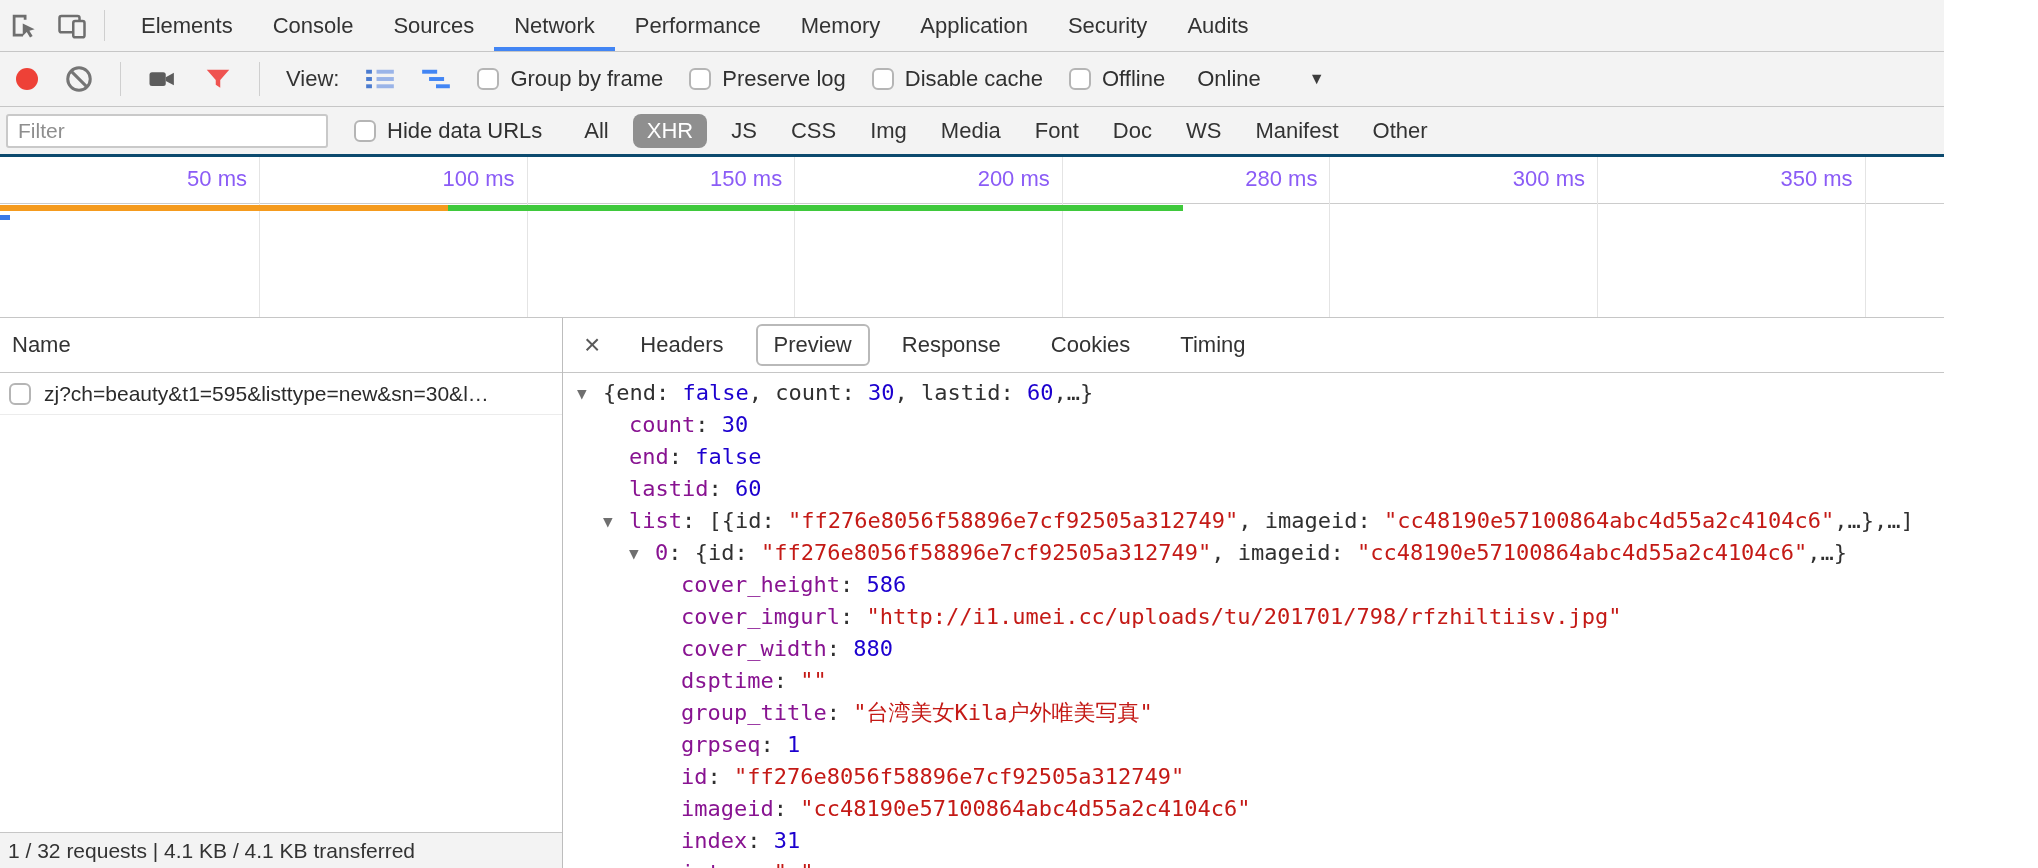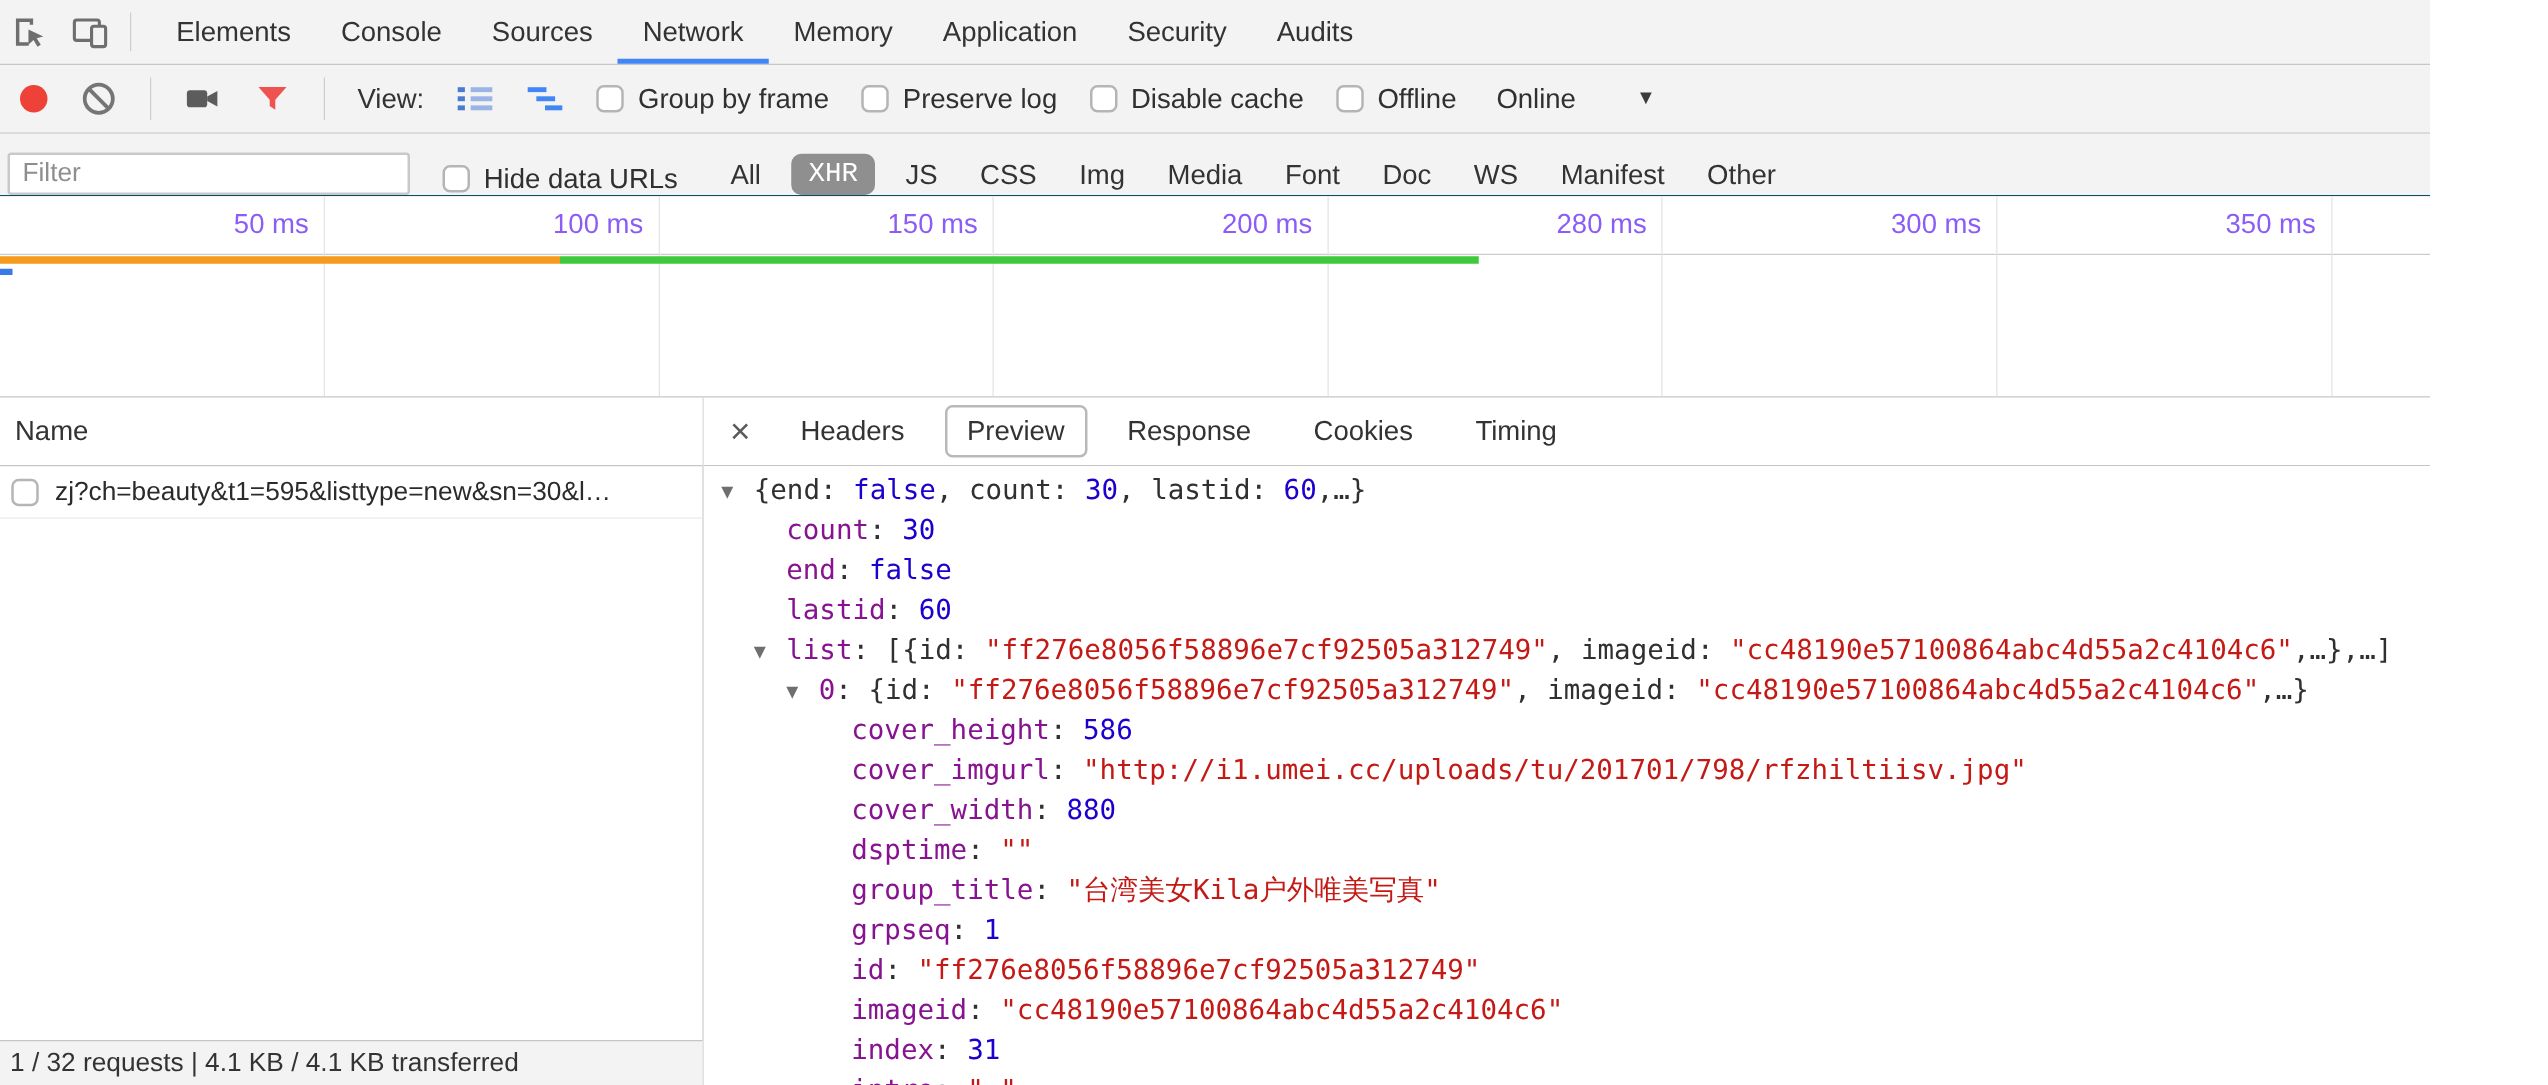--- a/index.html
+++ b/index.html
@@ -25,29 +25,29 @@
   .tool-btn { display:flex; align-items:center; justify-content:center; cursor:pointer; }
   .tool-btn svg { width:30px; height:30px; display:block; }
   .record-dot { width:22px; height:22px; border-radius:50%; background:#ee4137; display:block; }
   .view-label { color:#333; }
   .checkbox { display:flex; align-items:center; gap:11px; cursor:pointer; white-space:nowrap; }
   .cb { width:22px; height:22px; border:2px solid #b5b5b5; border-radius:6px; background:#fff; flex:none; display:inline-block; }
   .throttle { display:flex; align-items:center; gap:48px; margin-left:6px; cursor:pointer; }
   .caret { font-size:16px; color:#3c3c3c; }
 
   
-  .filterbar { height:50px; background:#f3f3f3; border-bottom:1px solid #0c4a6e; display:flex; align-items:flex-end;
+  .filterbar { height:50px; background:#f3f3f3; border-bottom:3px solid #0c4a6e; display:flex; align-items:center;
                padding:0 6px; font-size:22px; flex:none; }
   .filter-input { width:322px; height:34px; border:2px solid #c9c9c9; border-radius:3px; padding:0 10px;
                   font-size:21px; font-family:"Liberation Sans", sans-serif; color:#333; background:#fff; }
   .filter-input::placeholder { color:#8e8e8e; }
   .hide-data { margin-left:26px; }
   .filter-types { display:flex; align-items:center; gap:34px; margin-left:42px; }
   .filter-type { color:#333; cursor:pointer; }
-  .filter-type.active { background:#8f8f8f; color:#fff; padding:4px 14px; border-radius:8px; margin:0 -10px;font-family:Liberation Mono, monospace; }
+  .filter-type.active { background:#8f8f8f; color:#fff; padding:4px 14px; border-radius:8px; margin:0 -10px; }
 
   
   .overview { position:relative; height:161px; background:#fff; border-bottom:1px solid #c6c6c6; flex:none; overflow:hidden; cursor:pointer; }
   .gridline { position:absolute; top:0; bottom:0; width:1px; background:#e4e4e4; }
   .tick-label { position:absolute; top:9px; font-size:22px; color:#8b5cf6; white-space:nowrap; }
   .ruler-line { position:absolute; left:0; right:0; top:46px; height:1px; background:#cccccc; }
   .ov-bar { position:absolute; }
 
   
   .panels { flex:1; display:flex; min-height:0; }
@@ -94,20 +94,21 @@
         <rect x="2" y="4" width="16" height="13" rx="1.5" fill="none" stroke="#6e6e6e" stroke-width="2"></rect>
         <rect x="13" y="8" width="9" height="13" rx="1.5" fill="#f3f3f3" stroke="#6e6e6e" stroke-width="2"></rect>
       </svg>
     </div>
     <div class="vdiv"></div>
     <div class="tabs">
         <div class="tab">Elements</div>
         <div class="tab">Console</div>
         <div class="tab">Sources</div>
         <div class="tab active">Network</div>
+        <div class="tab">Performance</div>
         <div class="tab">Memory</div>
         <div class="tab">Application</div>
         <div class="tab">Security</div>
         <div class="tab">Audits</div>
       </div>
   </div>
 
   <div class="toolbar">
     <div class="tool-btn">
       <span class="record-dot"></span>

